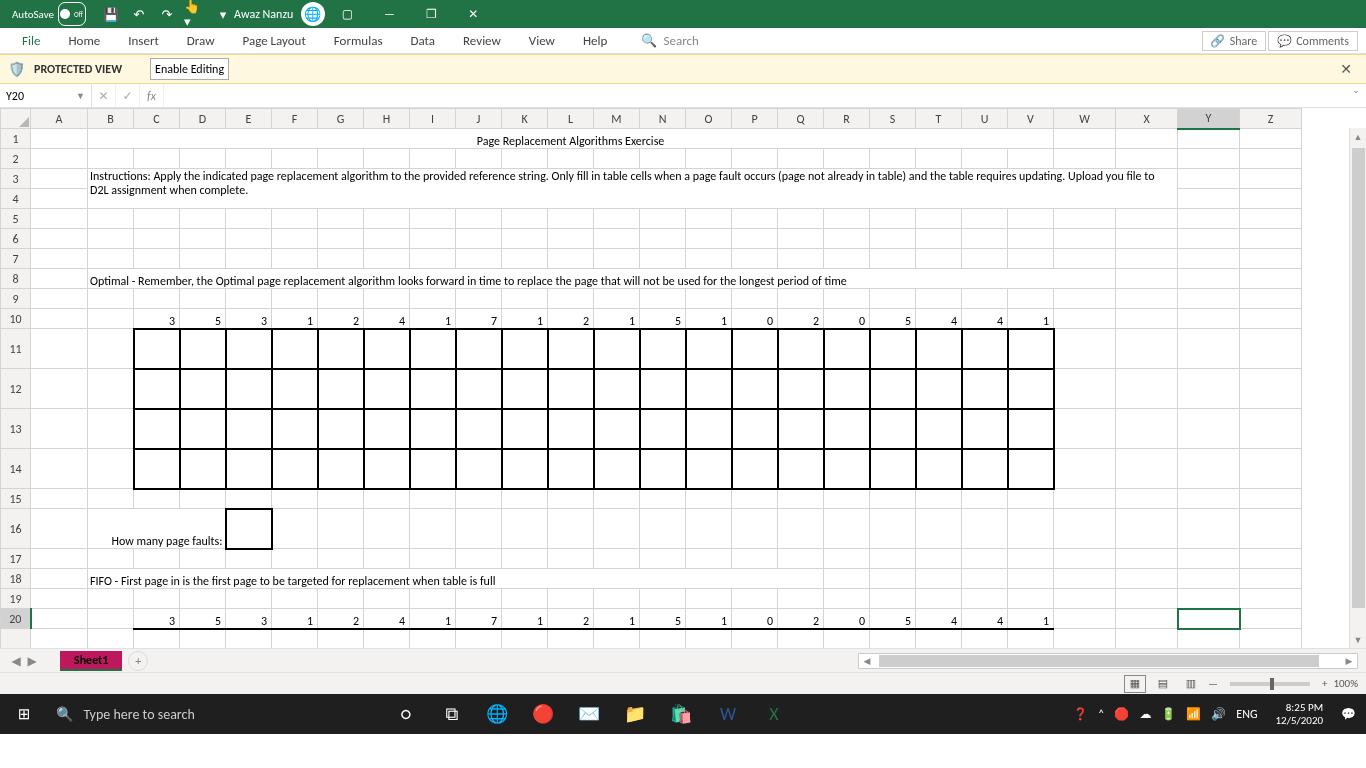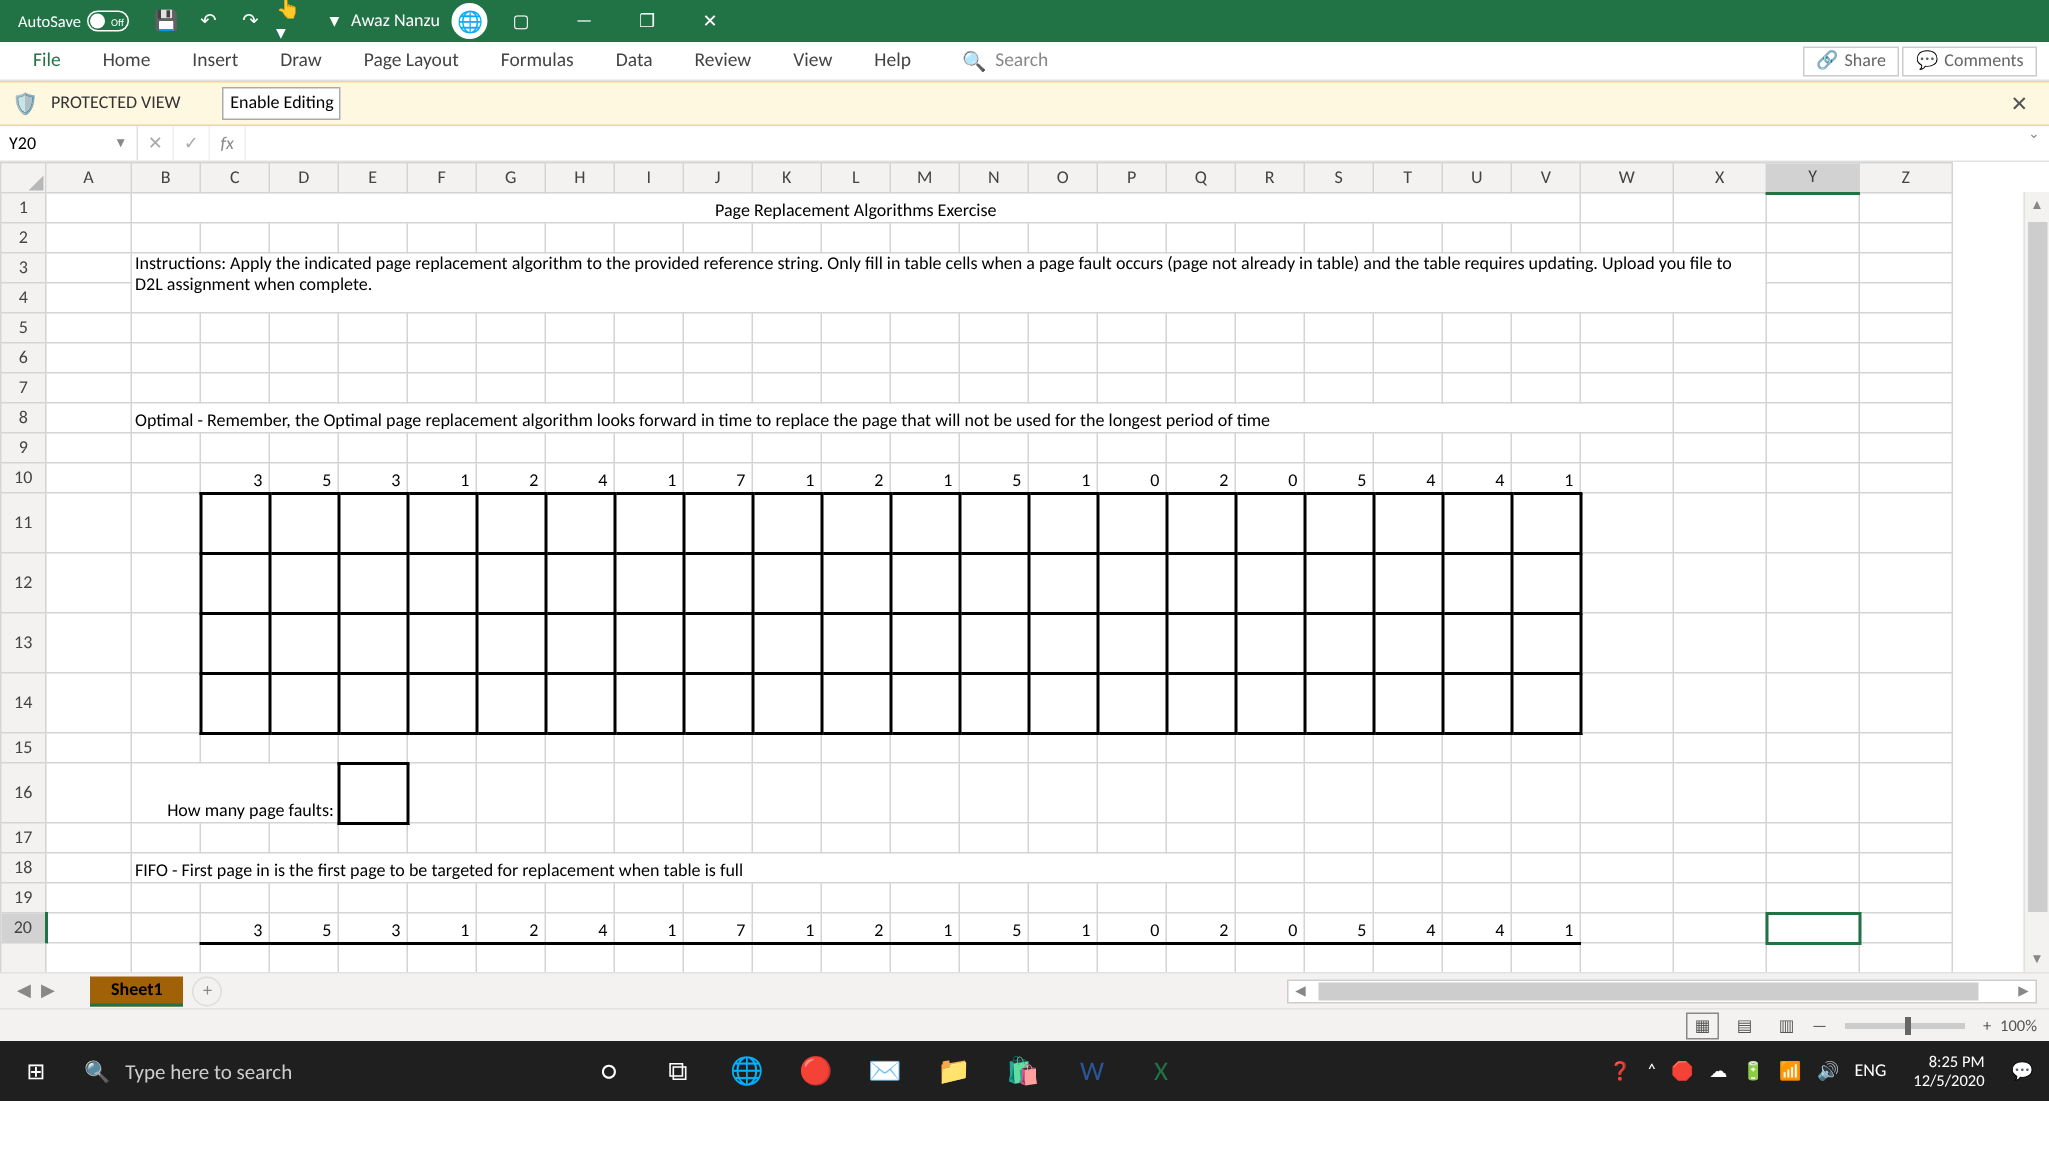--- a/index.html
+++ b/index.html
@@ -2,42 +2,42 @@
 <html><head>
 <meta charset="utf-8">
 <style>
 * { margin: 0; padding: 0; box-sizing: border-box; font-family: "Segoe UI", Calibri, sans-serif; }
 body { background: #fff; overflow: hidden; font-size: 12px; }
 
 
 .titlebar { background: #217346; color: #fff; height: 28px; display: flex; align-items: center; padding: 0 4px; }
 .titlebar-left { display: flex; align-items: center; gap: 6px; }
 .autosave { display: flex; align-items: center; gap: 4px; padding: 0 8px; font-size: 11px; }
-.autosave-toggle { width: 28px; height: 14px; border-radius: 7px; border: 1px solid #fff; position: relative; display: flex; align-items: center; justify-content: flex-start; padding: 0 2px; font-size: 7px; }
+.autosave-toggle { width: 28px; height: 24px; border-radius: 7px; border: 1px solid #fff; position: relative; display: flex; align-items: center; justify-content: flex-start; padding: 0 2px; font-size: 7px; }
 .autosave-toggle::before { content: ''; width: 10px; height: 10px; border-radius: 50%; background: #fff; position: absolute; left: 1px; }
 .autosave-toggle span { margin-left: 13px; }
 .qat-btn { width: 22px; height: 22px; display: flex; align-items: center; justify-content: center; color: #fff; font-size: 13px; }
 .titlebar-center { flex: 1; text-align: center; font-size: 12px; }
 .titlebar-right { display: flex; align-items: center; gap: 2px; }
 .username { font-size: 12px; margin-right: 6px; }
 .avatar { width: 24px; height: 24px; border-radius: 50%; background: #fff; display: flex; align-items: center; justify-content: center; font-size: 14px; }
 .win-btn { width: 40px; height: 28px; display: flex; align-items: center; justify-content: center; font-size: 12px; }
 
 
 .ribbon-tabs { height: 26px; background: #fff; display: flex; align-items: center; border-bottom: 1px solid #e1e1e1; padding: 0 8px; }
 .ribbon-tab { padding: 0 14px; height: 26px; display: flex; align-items: center; font-size: 13px; color: #444; }
 .ribbon-tab.file { color: #217346; }
 .search-box { display: flex; align-items: center; gap: 6px; margin-left: 20px; color: #888; font-size: 13px; }
 .right-cmds { margin-left: auto; display: flex; gap: 2px; }
 .right-cmd { padding: 2px 8px; border: 1px solid #ccc; font-size: 12px; color: #666; height: 20px; display: flex; align-items: center; gap: 4px; }
 
 
 .protected-bar { height: 30px; background: #FFF8E1; border-top: 1px solid #efd88a; border-bottom: 1px solid #efd88a; display: flex; align-items: center; padding: 0 8px; font-size: 12px; gap: 8px; }
 .shield-icon { width: 18px; height: 18px; display: flex; align-items: center; justify-content: center; color: #2a6496; font-size: 14px; }
-.pv-title { font-weight: 400; color: #333; }
+.pv-title { font-weight: 700; color: #333; }
 .pv-text { color: #555; }
 .enable-btn { border: 1px solid #ababab; background: #fff; padding: 3px 4px; font-size: 12px; margin-left: 20px; }
 .pv-close { margin-left: auto; padding: 0 6px; font-size: 14px; color: #555; }
 
 
 .formula-bar { height: 24px; display: flex; align-items: flex-start; border-bottom: 1px solid #e1e1e1; background: #fff; }
 .name-box { width: 92px; border-right: 1px solid #e1e1e1; height: 100%; display: flex; align-items: center; padding: 0 6px; font-size: 12px; position: relative; }
 .name-box-drop { margin-left: auto; color: #888; font-size: 9px; }
 .fb-btn { width: 24px; height: 100%; display: flex; align-items: center; justify-content: center; color: #aaa; font-size: 12px; border-right: 1px solid #f0f0f0; }
 .fx-label { color: #888; font-style: italic; font-size: 12px; }
@@ -72,21 +72,21 @@
 
 .tb-top { border-top: 2px solid #000 !important; }
 .tb-bot { border-bottom: 2px solid #000 !important; }
 .tb-left { border-left: 2px solid #000 !important; }
 .tb-right { border-right: 2px solid #000 !important; }
 .tb-all { border: 2px solid #000 !important; }
 
 
 .sheet-tab-bar { height: 24px; background: #f3f2f1; display: flex; align-items: center; border-top: 1px solid #e1e1e1; padding: 0 8px; font-size: 12px; }
 .st-nav { width: 16px; height: 16px; display: flex; align-items: center; justify-content: center; color: #888; }
-.sheet-tab { padding: 2px 14px; background: #a16207; border-bottom: 2px solid #217346; font-weight: bold; margin-left: 20px; }
+.sheet-tab { padding: 2px 14px; background: #be185d; border-bottom: 2px solid #217346; font-weight: bold; margin-left: 20px; }
 .add-sheet { width: 20px; height: 20px; display: flex; align-items: center; justify-content: center; color: #888; margin-left: 6px; border: 1px solid #ddd; border-radius: 50%; font-size: 12px; }
 .hscroll { margin-left: auto; width: 500px; height: 16px; background: #fff; border: 1px solid #ccc; position: relative; display: flex; align-items: center; }
 .hscroll-btn { width: 16px; text-align: center; color: #888; font-size: 9px; }
 .hscroll-thumb { position: absolute; left: 20px; width: 440px; height: 12px; background: #cdcdcd; top: 1px; }
 
 
 .status-bar { height: 22px; background: #f3f2f1; border-top: 1px solid #e1e1e1; display: flex; align-items: center; justify-content: flex-end; padding: 0 8px; font-size: 11px; gap: 6px; color: #555; }
 .view-btn { width: 22px; height: 18px; display: flex; align-items: center; justify-content: center; border: 1px solid transparent; }
 .view-btn.active { border: 1px solid #888; }
 .zoom-slider { width: 80px; height: 4px; background: #ccc; position: relative; margin: 0 6px; }

